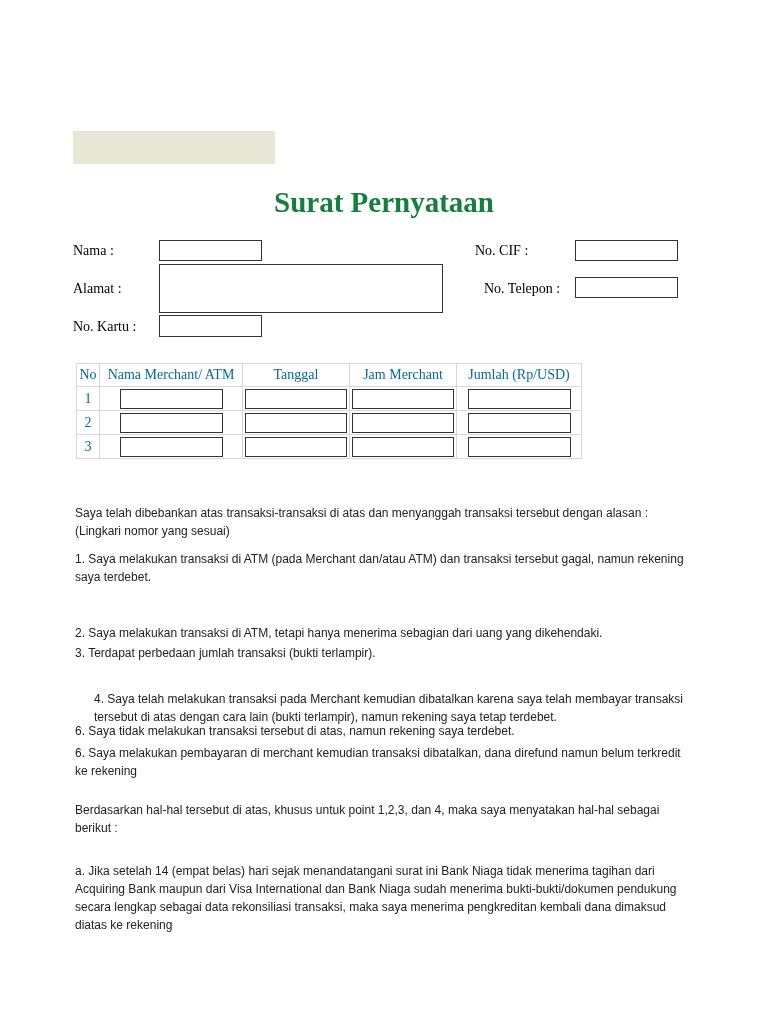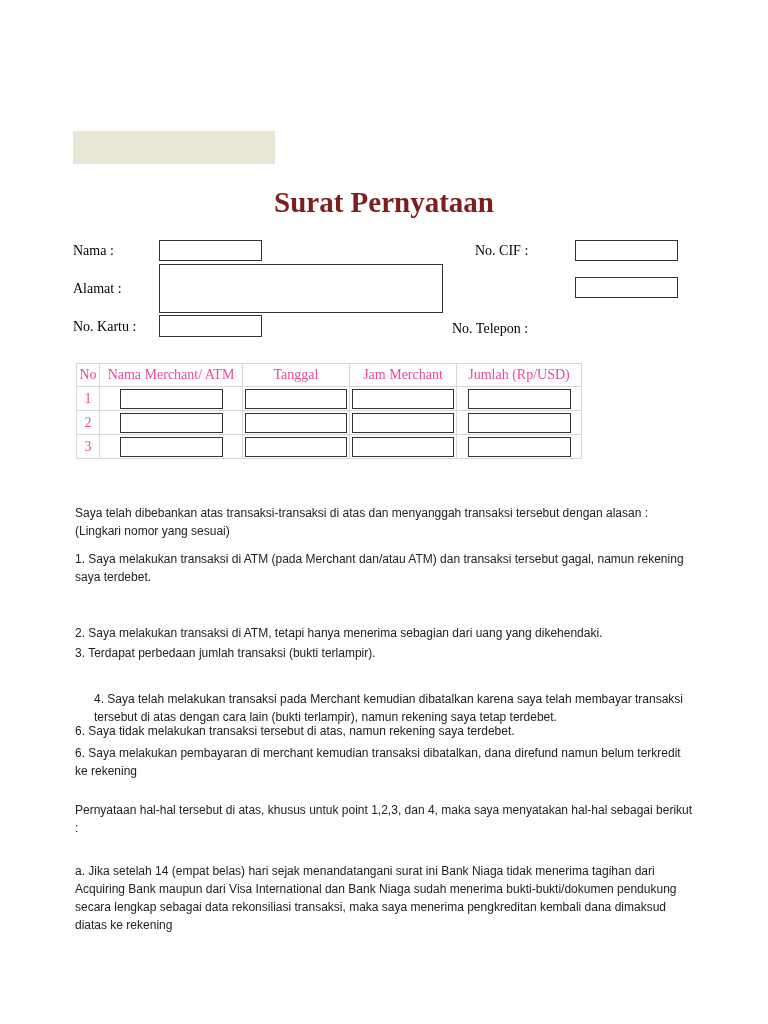--- a/index.html
+++ b/index.html
@@ -6,31 +6,31 @@
     body {
       width: 768px; height: 1024px; background: #ffffff; position: relative; overflow: hidden;
       font-family: "Liberation Sans", sans-serif; color: #222;
     }
     .banner {
       position: absolute; left: 73px; top: 131px; width: 202px; height: 33px;
       background: #e8e6d5;
     }
     .title {
       position: absolute; left: 0; top: 186px; width: 768px; text-align: center;
-      font-family: "Liberation Serif", serif; font-weight: bold; font-size: 29px; color: #7f1d1d;
+      font-family: "Liberation Serif", serif; font-weight: bold; font-size: 29px; color: #15803d;
     }
     .lbl {
       position: absolute; font-family: "Liberation Serif", serif; font-size: 14px; color: #000000;
     }
     .box {
       position: absolute; border: 1.5px solid #333; background: #fff; box-sizing: border-box;
     }
     table.tx {
       position: absolute; left: 76px; top: 363px; border-collapse: collapse;
-      font-family: "Liberation Serif", serif; font-size: 14px; color: #ec4899;
+      font-family: "Liberation Serif", serif; font-size: 14px; color: #0369a1;
     }
     table.tx td, table.tx th {
       border: 1px solid #d8d8d8; padding: 0; height: 23px; text-align: center; font-weight: normal;
     }
     table.tx th { height: 22px; }
     .cellbox {
       display: inline-block; border: 1.5px solid #333; height: 20px; box-sizing: border-box; vertical-align: middle;
     }
     .para {
       position: absolute; left: 75px; width: 620px; font-size: 12px; line-height: 18px; color: #222;
@@ -48,21 +48,21 @@
 
 <span class="lbl" style="left:73px; top:281px;">Alamat :</span>
 <div class="box" style="left:159px; top:264px; width:284px; height:49px;"></div>
 
 <span class="lbl" style="left:73px; top:319px;">No. Kartu :</span>
 <div class="box" style="left:159px; top:315px; width:103px; height:22px;"></div>
 
 <span class="lbl" style="left:475px; top:243px;">No. CIF :</span>
 <div class="box" style="left:575px; top:240px; width:103px; height:21px;"></div>
 
-<span class="lbl" style="left:452px; top:281px;margin-top:40px;">No. Telepon :</span>
+<span class="lbl" style="left:484px; top:281px;">No. Telepon :</span>
 <div class="box" style="left:575px; top:277px; width:103px; height:21px;"></div>
 
 <table class="tx">
   <tbody>
       <tr>
     <th style="width:22px;">No</th>
     <th style="width:142px;">Nama Merchant/ ATM</th>
     <th style="width:106px;">Tanggal</th>
     <th style="width:106px;">Jam Merchant</th>
     <th style="width:124px;">Jumlah (Rp/USD)</th>
@@ -93,15 +93,15 @@
 
 <div class="para" style="top:504px;">Saya telah dibebankan atas transaksi-transaksi di atas dan menyanggah transaksi tersebut dengan alasan : (Lingkari nomor yang sesuai)</div>
 
 <div class="para" style="top:550px;">1. Saya melakukan transaksi di ATM (pada Merchant dan/atau ATM) dan transaksi tersebut gagal, namun rekening saya terdebet.</div>
 <div class="para" style="top:604px;margin-top:20px;">2. Saya melakukan transaksi di ATM, tetapi hanya menerima sebagian dari uang yang dikehendaki.</div>
 <div class="para" style="top:644px;">3. Terdapat perbedaan jumlah transaksi (bukti terlampir).</div>
 <div class="para" style="top:690px;margin-left:19px;">4. Saya telah melakukan transaksi pada Merchant kemudian dibatalkan karena saya telah membayar transaksi tersebut di atas dengan cara lain (bukti terlampir), namun rekening saya tetap terdebet.</div>
 <div class="para" style="top:722px;">6. Saya tidak melakukan transaksi tersebut di atas, namun rekening saya terdebet.</div>
 <div class="para" style="top:744px;">6. Saya melakukan pembayaran di merchant kemudian transaksi dibatalkan, dana direfund namun  belum terkredit ke rekening</div>
 
-<div class="para" style="top:801px;">Pernyataan hal-hal tersebut di atas, khusus untuk point 1,2,3, dan 4, maka saya menyatakan hal-hal sebagai berikut :</div>
+<div class="para" style="top:801px;">Berdasarkan hal-hal tersebut di atas, khusus untuk point 1,2,3, dan 4, maka saya menyatakan hal-hal sebagai berikut :</div>
 
 <div class="para" style="top:862px;">a. Jika setelah 14 (empat belas) hari sejak menandatangani surat ini Bank Niaga tidak menerima tagihan dari Acquiring Bank maupun dari Visa International dan Bank Niaga sudah menerima bukti-bukti/dokumen pendukung secara lengkap sebagai data rekonsiliasi transaksi, maka saya menerima pengkreditan kembali dana dimaksud diatas ke rekening</div>
 
 </body></html>

